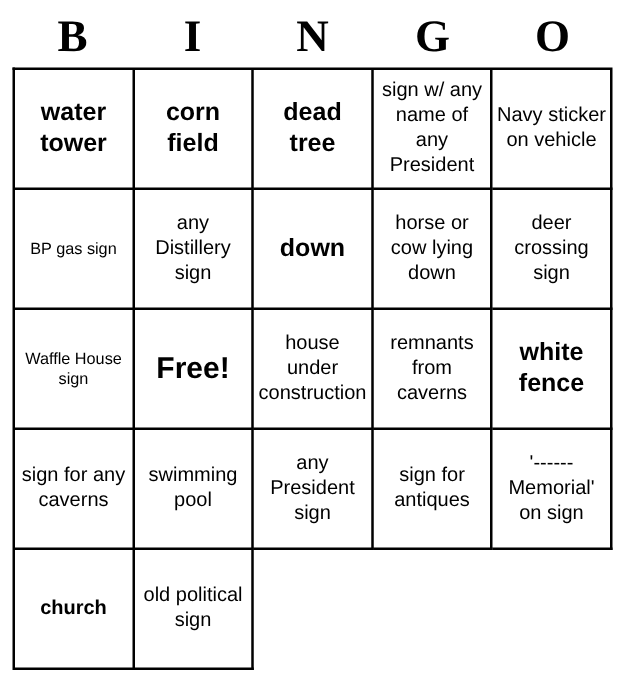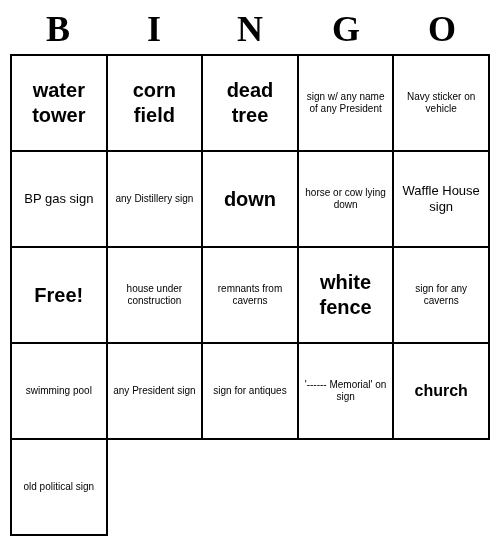--- a/index.html
+++ b/index.html
@@ -51,25 +51,25 @@
     }
     .bingo-cell.large span {
       font-size: 20px;
       font-weight: bold;
     }
     .bingo-cell.medium span {
       font-size: 16px;
       font-weight: bold;
     }
     .bingo-cell.free span {
-      font-size: 20px;
+      font-size: 24px;
       font-weight: bold;
     }
     .bingo-cell.small span {
-      font-size: 10px;
+      font-size: 16px;
       text-align: center;
     }
   </style>
 </head>
 <body>
 
 <div class="bingo-header">
   <div class="bingo-header-cell">B</div>
   <div class="bingo-header-cell">I</div>
   <div class="bingo-header-cell">N</div>
@@ -98,20 +98,23 @@
     </div>
     <div class="bingo-cell small">
       <span>any Distillery sign</span>
     </div>
     <div class="bingo-cell large">
       <span>down</span>
     </div>
     <div class="bingo-cell small">
       <span>horse or cow lying down</span>
     </div>
+    <div class="bingo-cell small">
+      <span>deer crossing sign</span>
+    </div>
     <div class="bingo-cell">
       <span>Waffle House sign</span>
     </div>
     <div class="bingo-cell free">
       <span>Free!</span>
     </div>
     <div class="bingo-cell small">
       <span>house under construction</span>
     </div>
     <div class="bingo-cell small">

